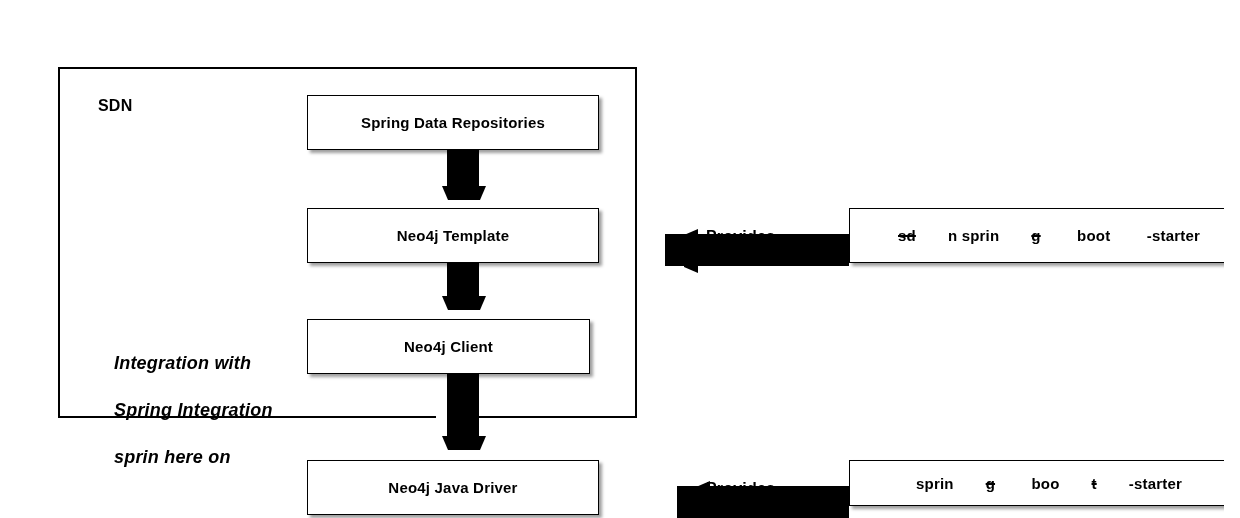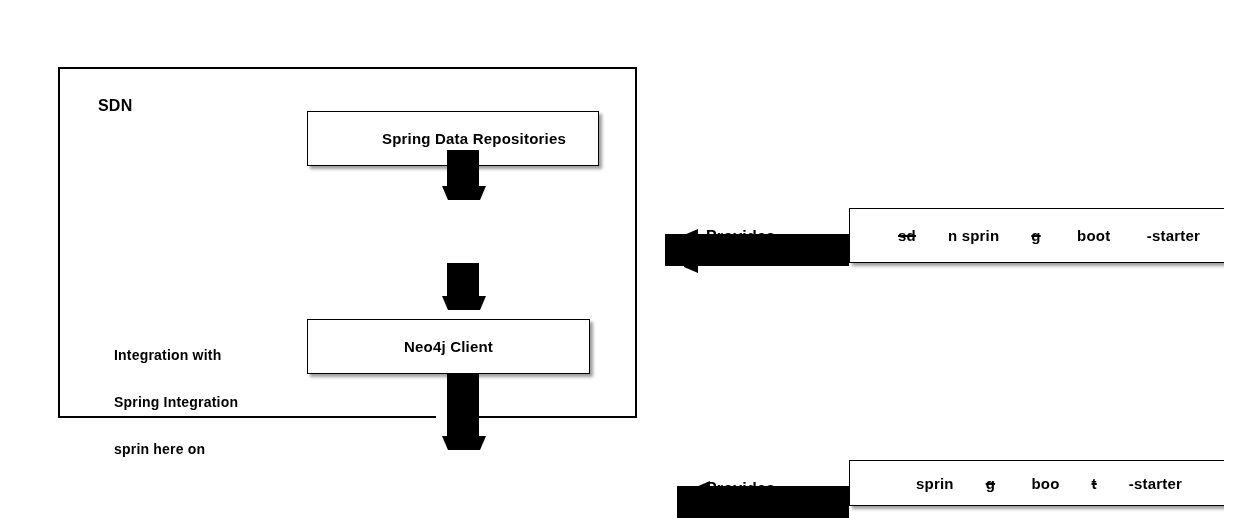--- a/index.html
+++ b/index.html
@@ -39,21 +39,21 @@
     border: 1.5px solid #000;
     box-shadow: 3px 3px 3px rgba(0,0,0,0.38);
     display: flex;
     align-items: center;
     justify-content: center;
     font-size: 15px;
     font-weight: bold;
     letter-spacing: 0.2px;
     text-align: center;
   }
-  .node-repos    { left: 275px; top: 79px;  width: 292px; height: 55px; justify-content: flex-end; }
+  .node-repos    { left: 275px; top: 63px;  width: 292px; height: 55px; }
   .node-template { left: 275px; top: 176px; width: 292px; height: 55px; }
   .node-client   { left: 275px; top: 287px; width: 283px; height: 55px; }
   .node-driver   { left: 275px; top: 428px; width: 292px; height: 55px; }
   .node-starter1 { left: 817px; top: 176px; width: 400px; height: 55px; align-items: center; }
   .node-starter2 { left: 817px; top: 428px; width: 400px; height: 46px; }
   .vline { position: absolute; width: 1.5px; background: #000; left: 415px; }
   .hline { position: absolute; height: 1.5px; background: #000; }
   .head-down {
     position: absolute;
     width: 0; height: 0;
@@ -70,25 +70,26 @@
     border-right: 14px solid #000;
   }
   .edge-label {
     position: absolute;
     font-size: 16px;
     font-weight: bold;
     letter-spacing: 0.2px;
   }
   .note {
     position: absolute;
-    left: 50px; top: 284px;
-    font-size: 14px;
+    left: 50px; top: 292px;
+    font-size: 18px;
     font-weight: bold;
     line-height: 15px;
     letter-spacing: 0.2px;
+    font-style: italic;
   }
   .strike { text-decoration: line-through; text-decoration-thickness: 2px; }
 </style>
 </head>
 <body>
 
 <div class="stage">
 
   <div class="container-box"></div>
   <div class="container-title">SDN</div>
@@ -97,22 +98,28 @@
 
   <div class="note">
     <div>Integration with</div>
     <div>Spring Integration</div>
     <div>sprin here on</div>
   </div>
 
   <div class="node node-repos">
     <span>Spring Data Repositories</span>
   </div>
+  <div class="node node-template">
+    <span>Neo4j Template</span>
+  </div>
   <div class="node node-client">
     <span>Neo4j Client</span>
+  </div>
+  <div class="node node-driver">
+    <span>Neo4j Java Driver</span>
   </div>
   <div class="node node-starter1">
     <span><span class="strike">sd</span><span>n sprin</span><span class="strike">g</span><span> boot </span><span>-starter</span></span>
   </div>
   <div class="node node-starter2">
     <span><span>sprin</span><span class="strike">g</span><span> boo</span><span class="strike">t</span><span>-starter</span></span>
   </div>
 
   <div class="vline" style="top:118px; height:38px;"></div>
   <div class="head-down" style="top:154px;"></div>

